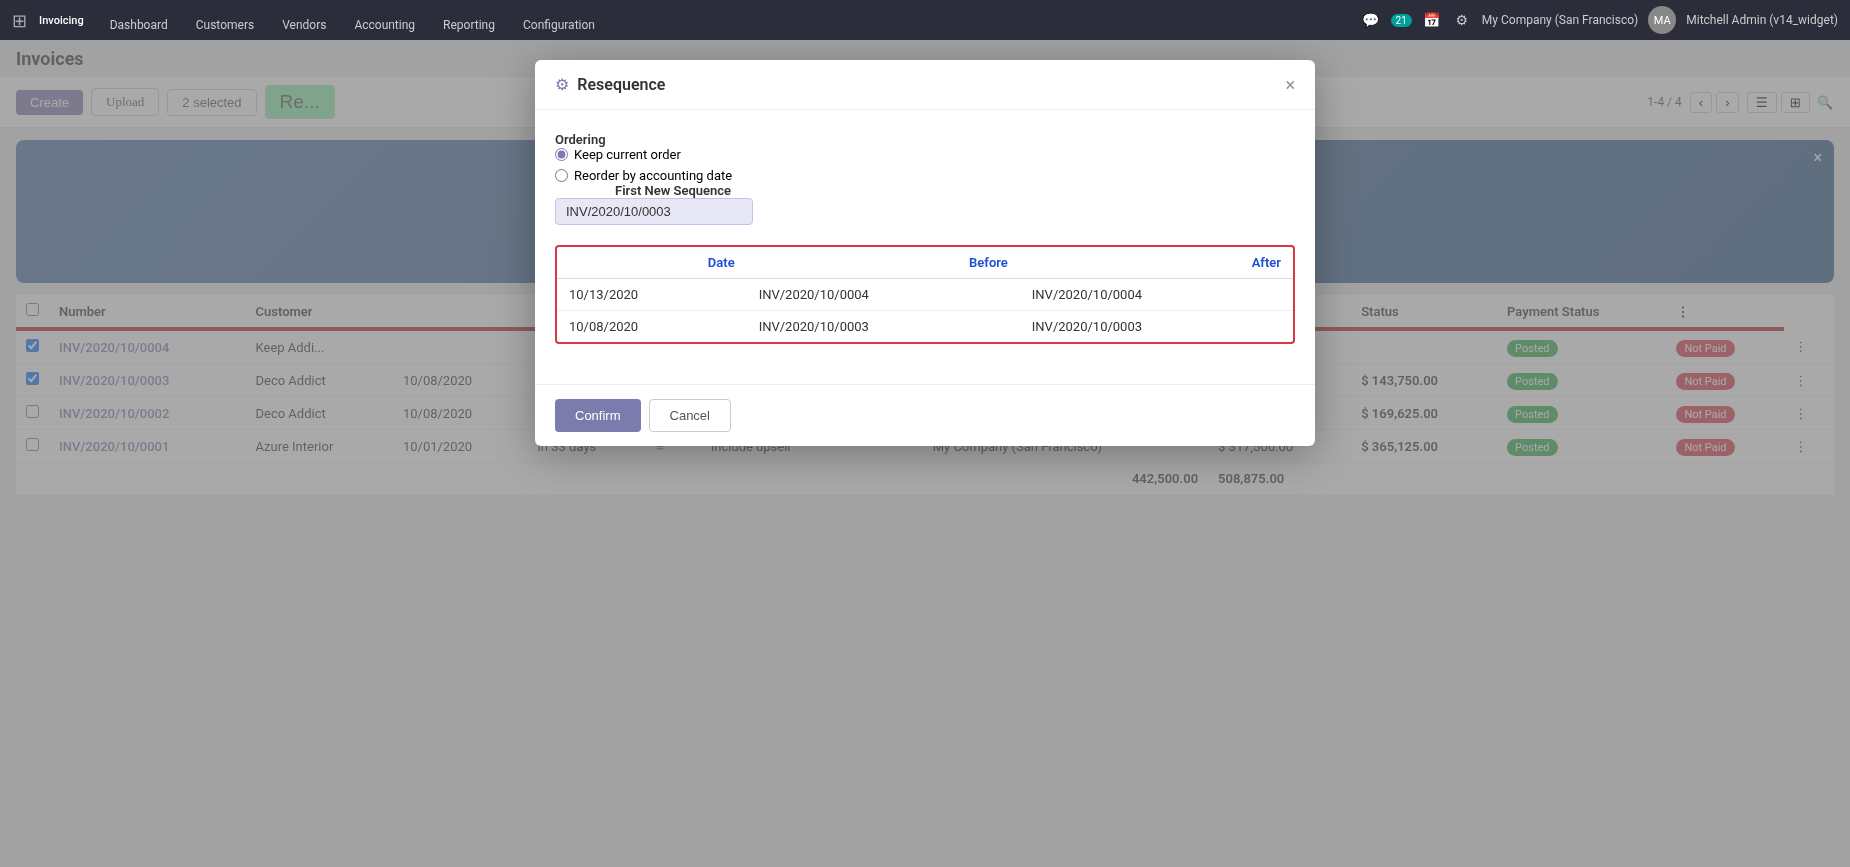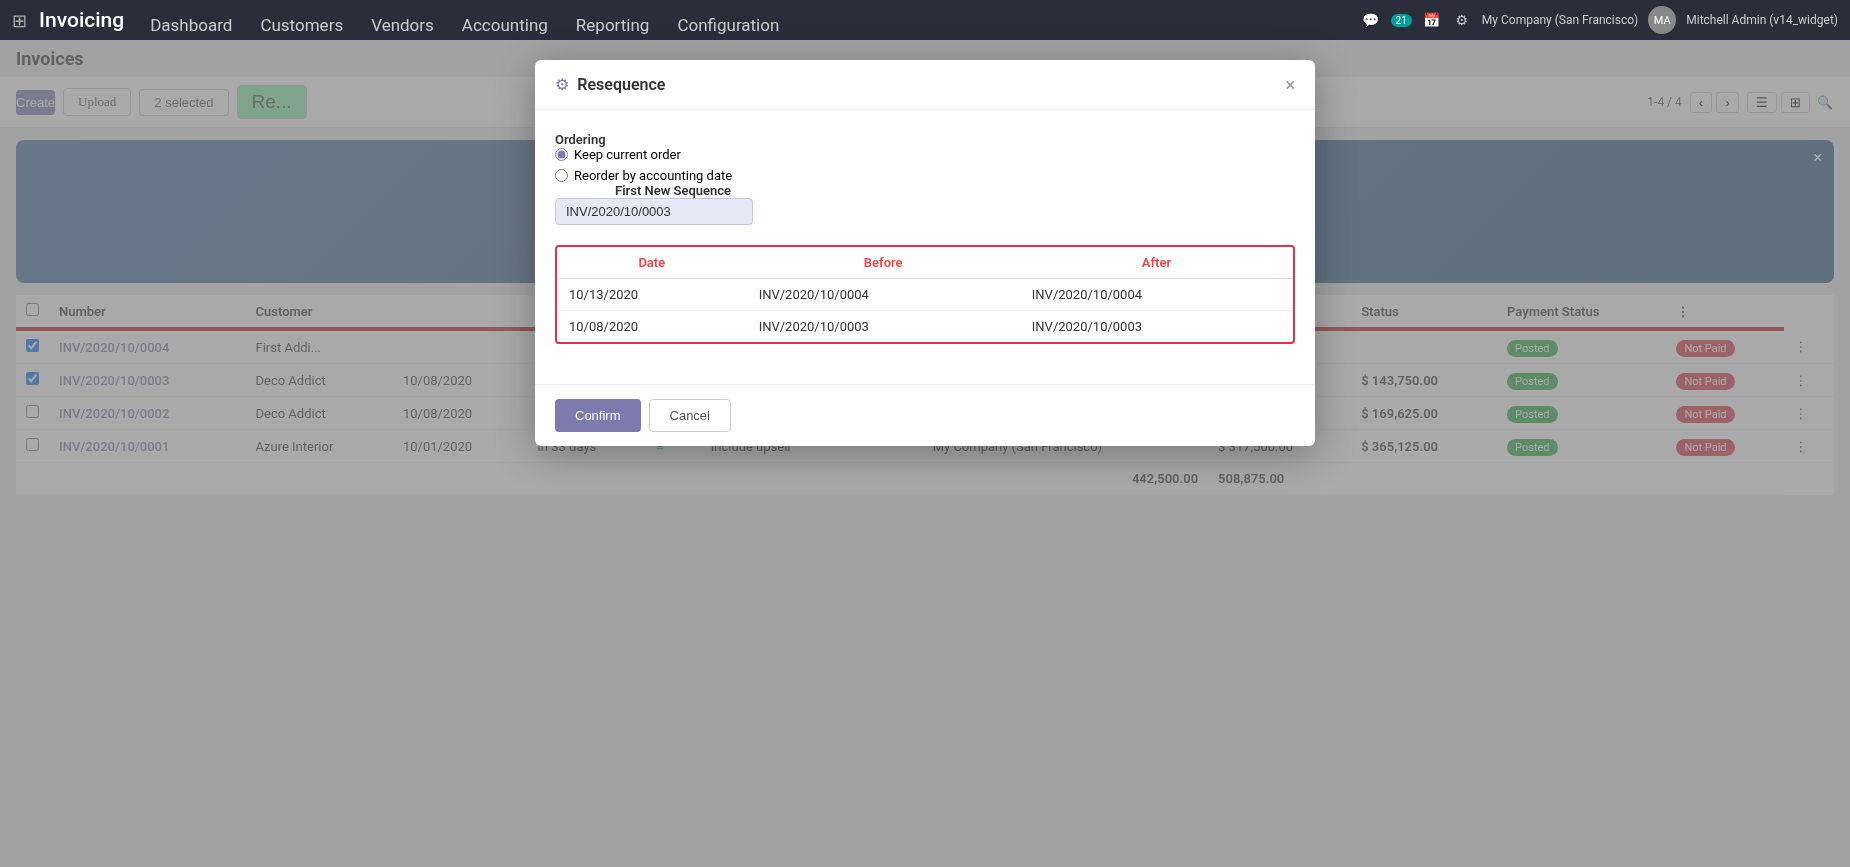--- a/index.html
+++ b/index.html
@@ -10,23 +10,23 @@
       background: #2c2d3b;
       height: 40px;
       display: flex;
       align-items: center;
       padding: 0 12px;
       gap: 12px;
       position: relative;
       z-index: 1;
     }
     .topbar-grid { color: #aaa; font-size: 18px; cursor: pointer; }
-    .topbar-app { color: #fff; font-size: 21px; font-weight: 500; }
+    .topbar-app { color: #fff; font-size: 11px; font-weight: 500; }
     .topbar-nav { display: flex; gap: 0; }
-    .topbar-nav-item { color: #ccc; padding: 4px 14px; line-height: 40px; cursor: pointer; font-size: 17px; margin-top: 9px; }
+    .topbar-nav-item { color: #ccc; padding: 4px 14px; line-height: 40px; cursor: pointer; font-size: 12px; margin-top: 9px; }
     .topbar-right { margin-left: auto; display: flex; align-items: center; gap: 10px; color: #ccc; font-size: 12px; }
     .topbar-icon { width: 20px; height: 20px; display: inline-flex; align-items: center; justify-content: center; color: #ccc; cursor: pointer; font-size: 14px; }
     .badge { background: #00a09d; color: #fff; border-radius: 10px; font-size: 10px; padding: 1px 5px; }
     .avatar { width: 28px; height: 28px; border-radius: 50%; background: #888; display: inline-flex; align-items: center; justify-content: center; color: #fff; font-size: 11px; cursor: pointer; overflow: hidden; }
 
     
     .page-bg {
       position: relative;
       width: 100%;
       height: calc(867px - 40px);
@@ -43,21 +43,21 @@
     
     .sub-toolbar {
       background: #fff;
       padding: 8px 16px;
       display: flex;
       align-items: center;
       gap: 8px;
       border-bottom: 1px solid #ddd;
     }
     .page-title-area { padding: 8px 16px; font-size: 18px; font-weight: 600; color: #333; }
-    .btn-create { background: #7c7bad; color: #fff; border: none; padding: 5px 0; border-radius: 4px; cursor: pointer; font-size: 13px; }
+    .btn-create { background: #7c7bad; color: #fff; border: none; padding: 5px 14px; border-radius: 4px; cursor: pointer; font-size: 13px; }
     .btn-upload { background: #fff; color: #555; border: 1px solid #ccc; padding: 5px 14px; border-radius: 4px; cursor: pointer; font-size: 13px; font-family: Liberation Serif, serif; }
     .btn-selected { background: #fff; color: #555; border: 1px solid #ccc; padding: 5px 14px; border-radius: 4px; cursor: pointer; font-size: 13px; }
     .btn-re { background: #86efac; color: #555; border: 1px solid #ccc; padding: 5px 14px; border-radius: 4px; cursor: pointer; font-size: 19px; }
 
     
     .banner {
       background: linear-gradient(135deg, #4a6fa5 0%, #2d5986 100%);
       margin: 16px;
       border-radius: 8px;
       padding: 30px;
@@ -144,23 +144,23 @@
     .preview-title {
       padding: 8px 12px;
       font-weight: 600;
       color: #333;
       border-bottom: 1px solid #eee;
       font-size: 13px;
     }
     .preview-table { width: 100%; border-collapse: collapse; font-size: 13px; }
     .preview-table th {
       padding: 8px 12px;
-      text-align: center;
+      text-align: right;
       border-bottom: 1px solid #ddd;
-      color: #ef4444;
+      color: #1d4ed8;
       font-weight: 600;
     }
     .preview-table td { padding: 8px 12px; border-bottom: 1px solid #eee; color: #333; }
     .preview-table tr:last-child td { border-bottom: none; }
 
     
     .modal-footer {
       padding: 14px 20px;
       display: flex;
       gap: 8px;
@@ -267,21 +267,21 @@
             <th></th>
             <th>Status</th>
             <th>Payment Status</th>
             <th>⋮</th>
           </tr>
         </thead>
         <tbody id="table-body">
         <tr>
     <td class="check-col"><input type="checkbox" checked="" style=""></td>
     <td style="color:#7c7bad;font-weight:500;">INV/2020/10/0004</td>
-    <td>First Addi...</td>
+    <td>Keep Addi...</td>
     <td></td>
     <td></td>
     <td style="color:#28a745;">≡</td>
     <td>Follow-up on payment</td>
     <td>My Company (San Francisco)</td>
     <td></td>
     <td class="amount"></td>
     <td><span class="badge-posted">Posted</span></td>
     <td><span class="badge-notpaid">Not Paid</span></td>
     <td>⋮</td>

